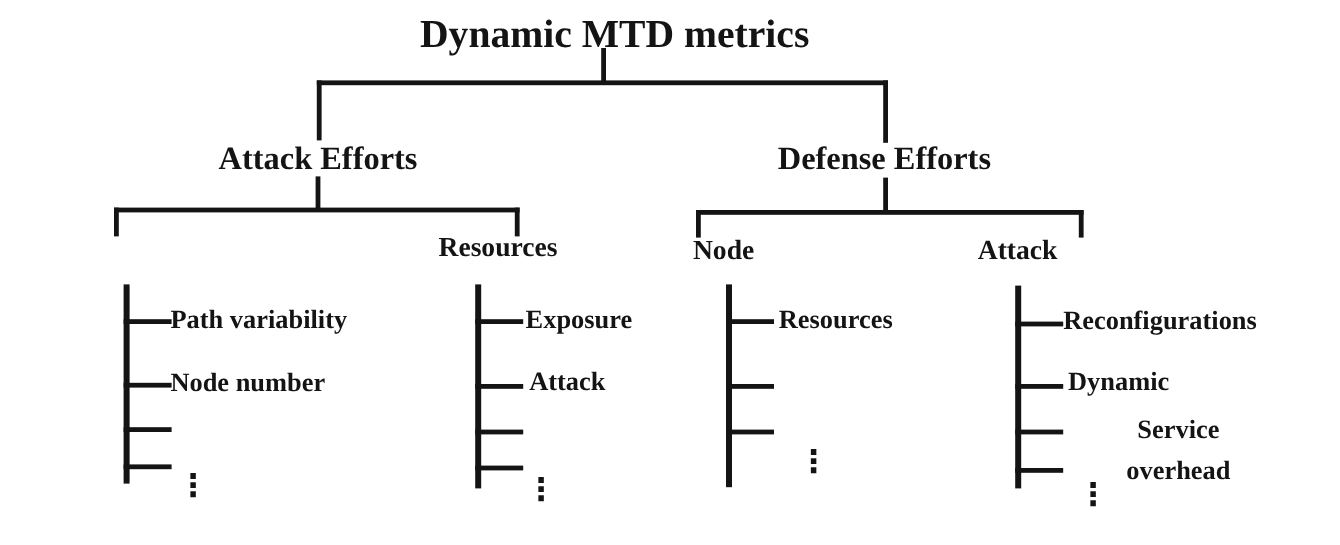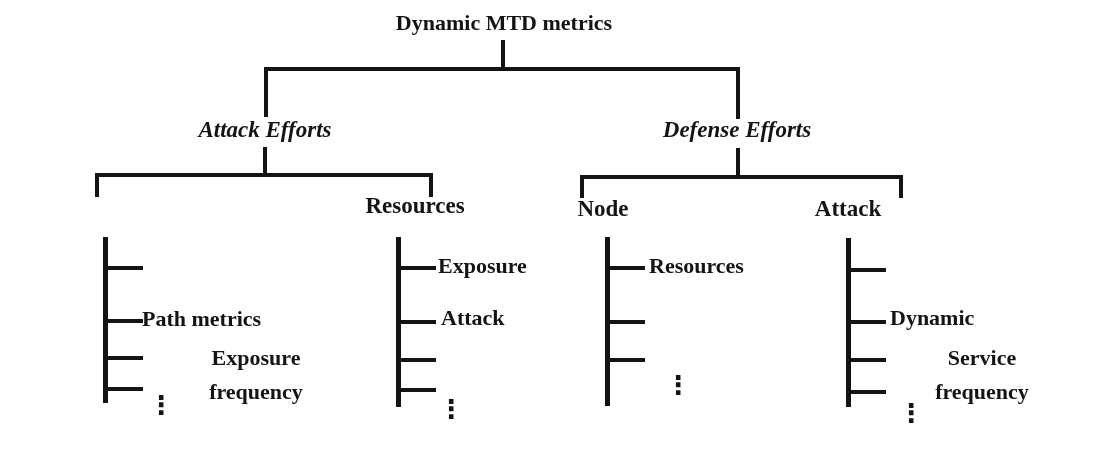--- a/index.html
+++ b/index.html
@@ -29,22 +29,22 @@
     background: #141414;
   }
   .lbl {
     position: absolute;
     font-weight: bold;
     white-space: nowrap;
     line-height: 1.12;
   }
   .lbl.center { text-align: center; }
   .lbl.wrap { white-space: normal; }
-  .title   { font-size: 22px; }
-  .branch  { font-size: 23px; font-style: italic; }
+  .title   { font-size: 33px; }
+  .branch  { font-size: 27px; }
   .group   { font-size: 23px; }
   .leaf    { font-size: 22px; }
   .twoline { line-height: 34px; }
   .vell {
     position: absolute;
     font-family: "DejaVu Sans", "Liberation Sans", sans-serif;
     font-weight: bold;
     font-size: 26px;
     line-height: 1;
     color: #141414;
@@ -77,22 +77,22 @@
 
   <div class="lbl group center" style="left:355px; top:193px; width:120px;">Resources</div>
   <div class="lbl group center" style="left:567px; top:196px; width:72px;">Node</div>
   <div class="lbl group center" style="left:802px; top:196px; width:92px;">Attack</div>
 
   <div class="spine" style="left:103px; top:237px; height:166px;"></div>
   <div class="hline" style="left:103px; top:266px; width:40px;"></div>
   <div class="hline" style="left:103px; top:319px; width:40px;"></div>
   <div class="hline" style="left:103px; top:356px; width:40px;"></div>
   <div class="hline" style="left:103px; top:387px; width:40px;"></div>
-  <div class="lbl leaf" style="left:142px; top:307px;">Path metrics</div>
-  <div class="lbl leaf wrap center twoline" style="left:189px; top:341px; width:134px;">Exposure frequency</div>
+  <div class="lbl leaf" style="left:142px; top:254px;">Path variability</div>
+  <div class="lbl leaf" style="left:142px; top:307px;">Node number</div>
   <div class="vell" style="left:148px; top:392px;">⋮</div>
 
   <div class="spine" style="left:396px; top:237px; height:170px;"></div>
   <div class="hline" style="left:396px; top:266px; width:40px;"></div>
   <div class="hline" style="left:396px; top:320px; width:40px;"></div>
   <div class="hline" style="left:396px; top:358px; width:40px;"></div>
   <div class="hline" style="left:396px; top:388px; width:40px;"></div>
   <div class="lbl leaf" style="left:438px; top:254px;">Exposure</div>
   <div class="lbl leaf" style="left:441px; top:306px;">Attack</div>
   <div class="vell" style="left:438px; top:396px;">⋮</div>
@@ -102,17 +102,18 @@
   <div class="hline" style="left:605px; top:320px; width:40px;"></div>
   <div class="hline" style="left:605px; top:358px; width:40px;"></div>
   <div class="lbl leaf" style="left:649px; top:254px;">Resources</div>
   <div class="vell" style="left:665px; top:372px;">⋮</div>
 
   <div class="spine" style="left:846px; top:238px; height:169px;"></div>
   <div class="hline" style="left:846px; top:268px; width:40px;"></div>
   <div class="hline" style="left:846px; top:320px; width:40px;"></div>
   <div class="hline" style="left:846px; top:358px; width:40px;"></div>
   <div class="hline" style="left:846px; top:390px; width:40px;"></div>
+  <div class="lbl leaf" style="left:886px; top:255px;">Reconfigurations</div>
   <div class="lbl leaf" style="left:890px; top:306px;">Dynamic</div>
-  <div class="lbl leaf wrap center twoline" style="left:916px; top:341px; width:132px;">Service frequency</div>
+  <div class="lbl leaf wrap center twoline" style="left:916px; top:341px; width:132px;">Service overhead</div>
   <div class="vell" style="left:898px; top:400px;">⋮</div>
 
 </div>
 
 </body></html>

